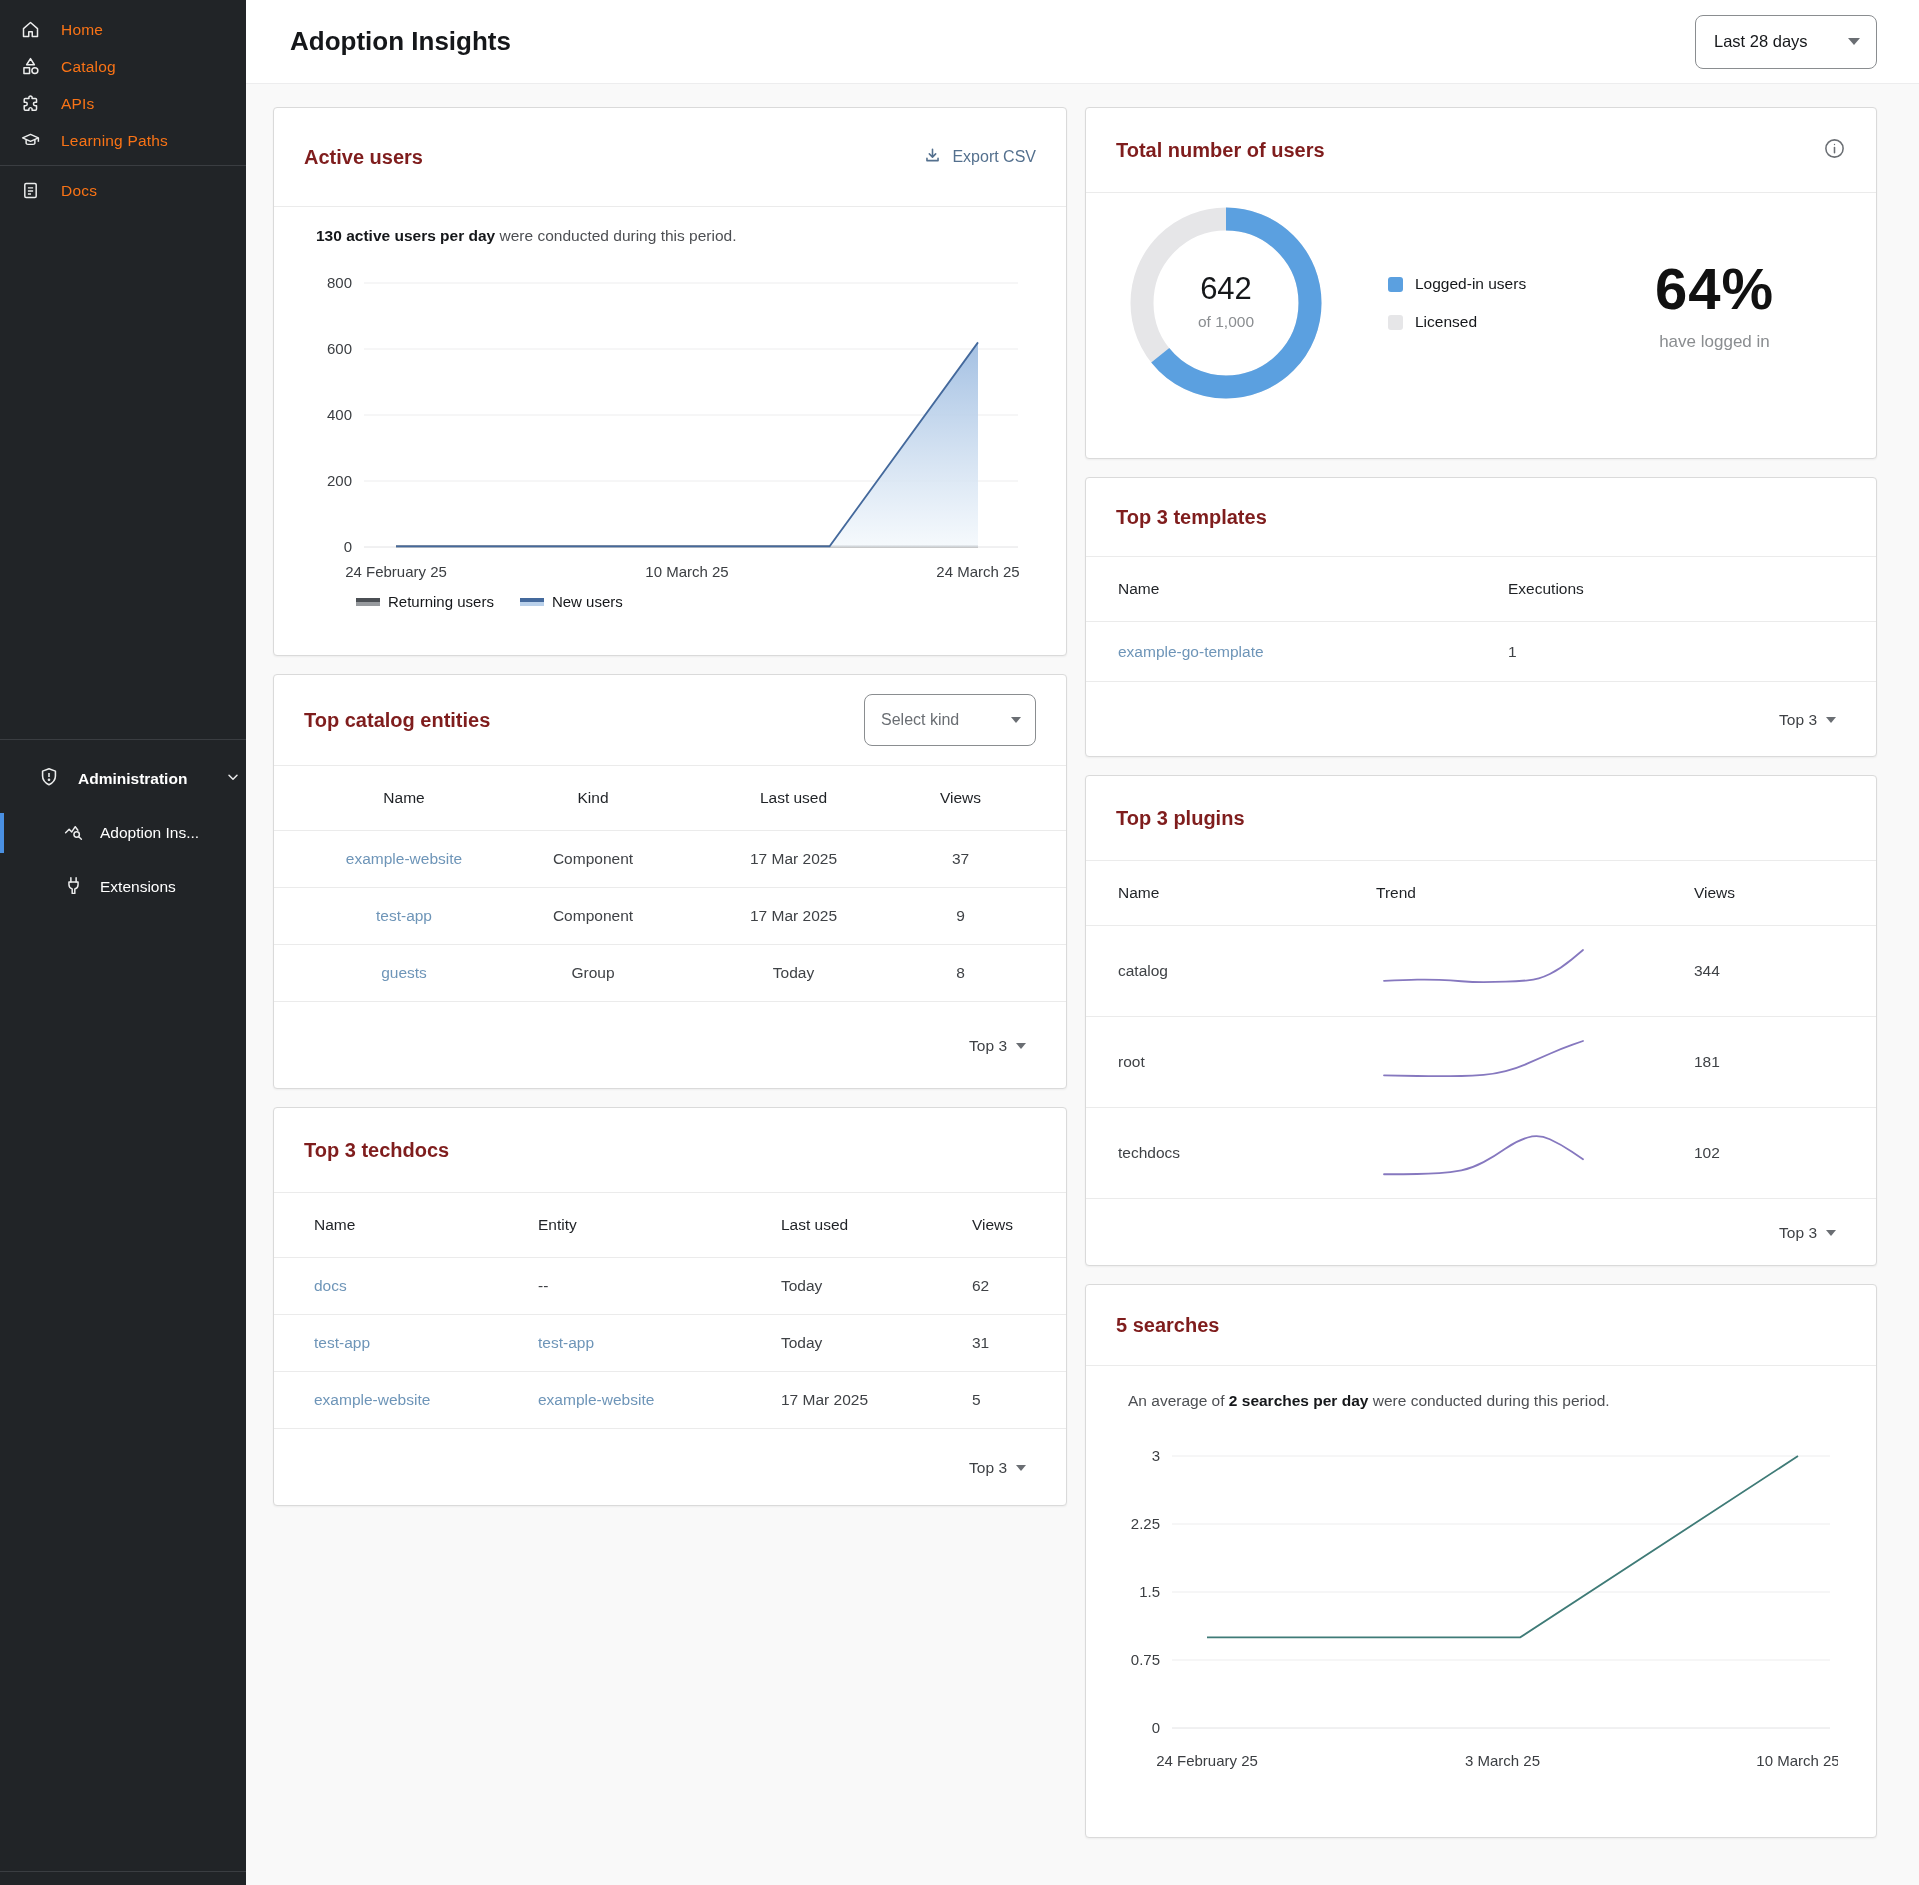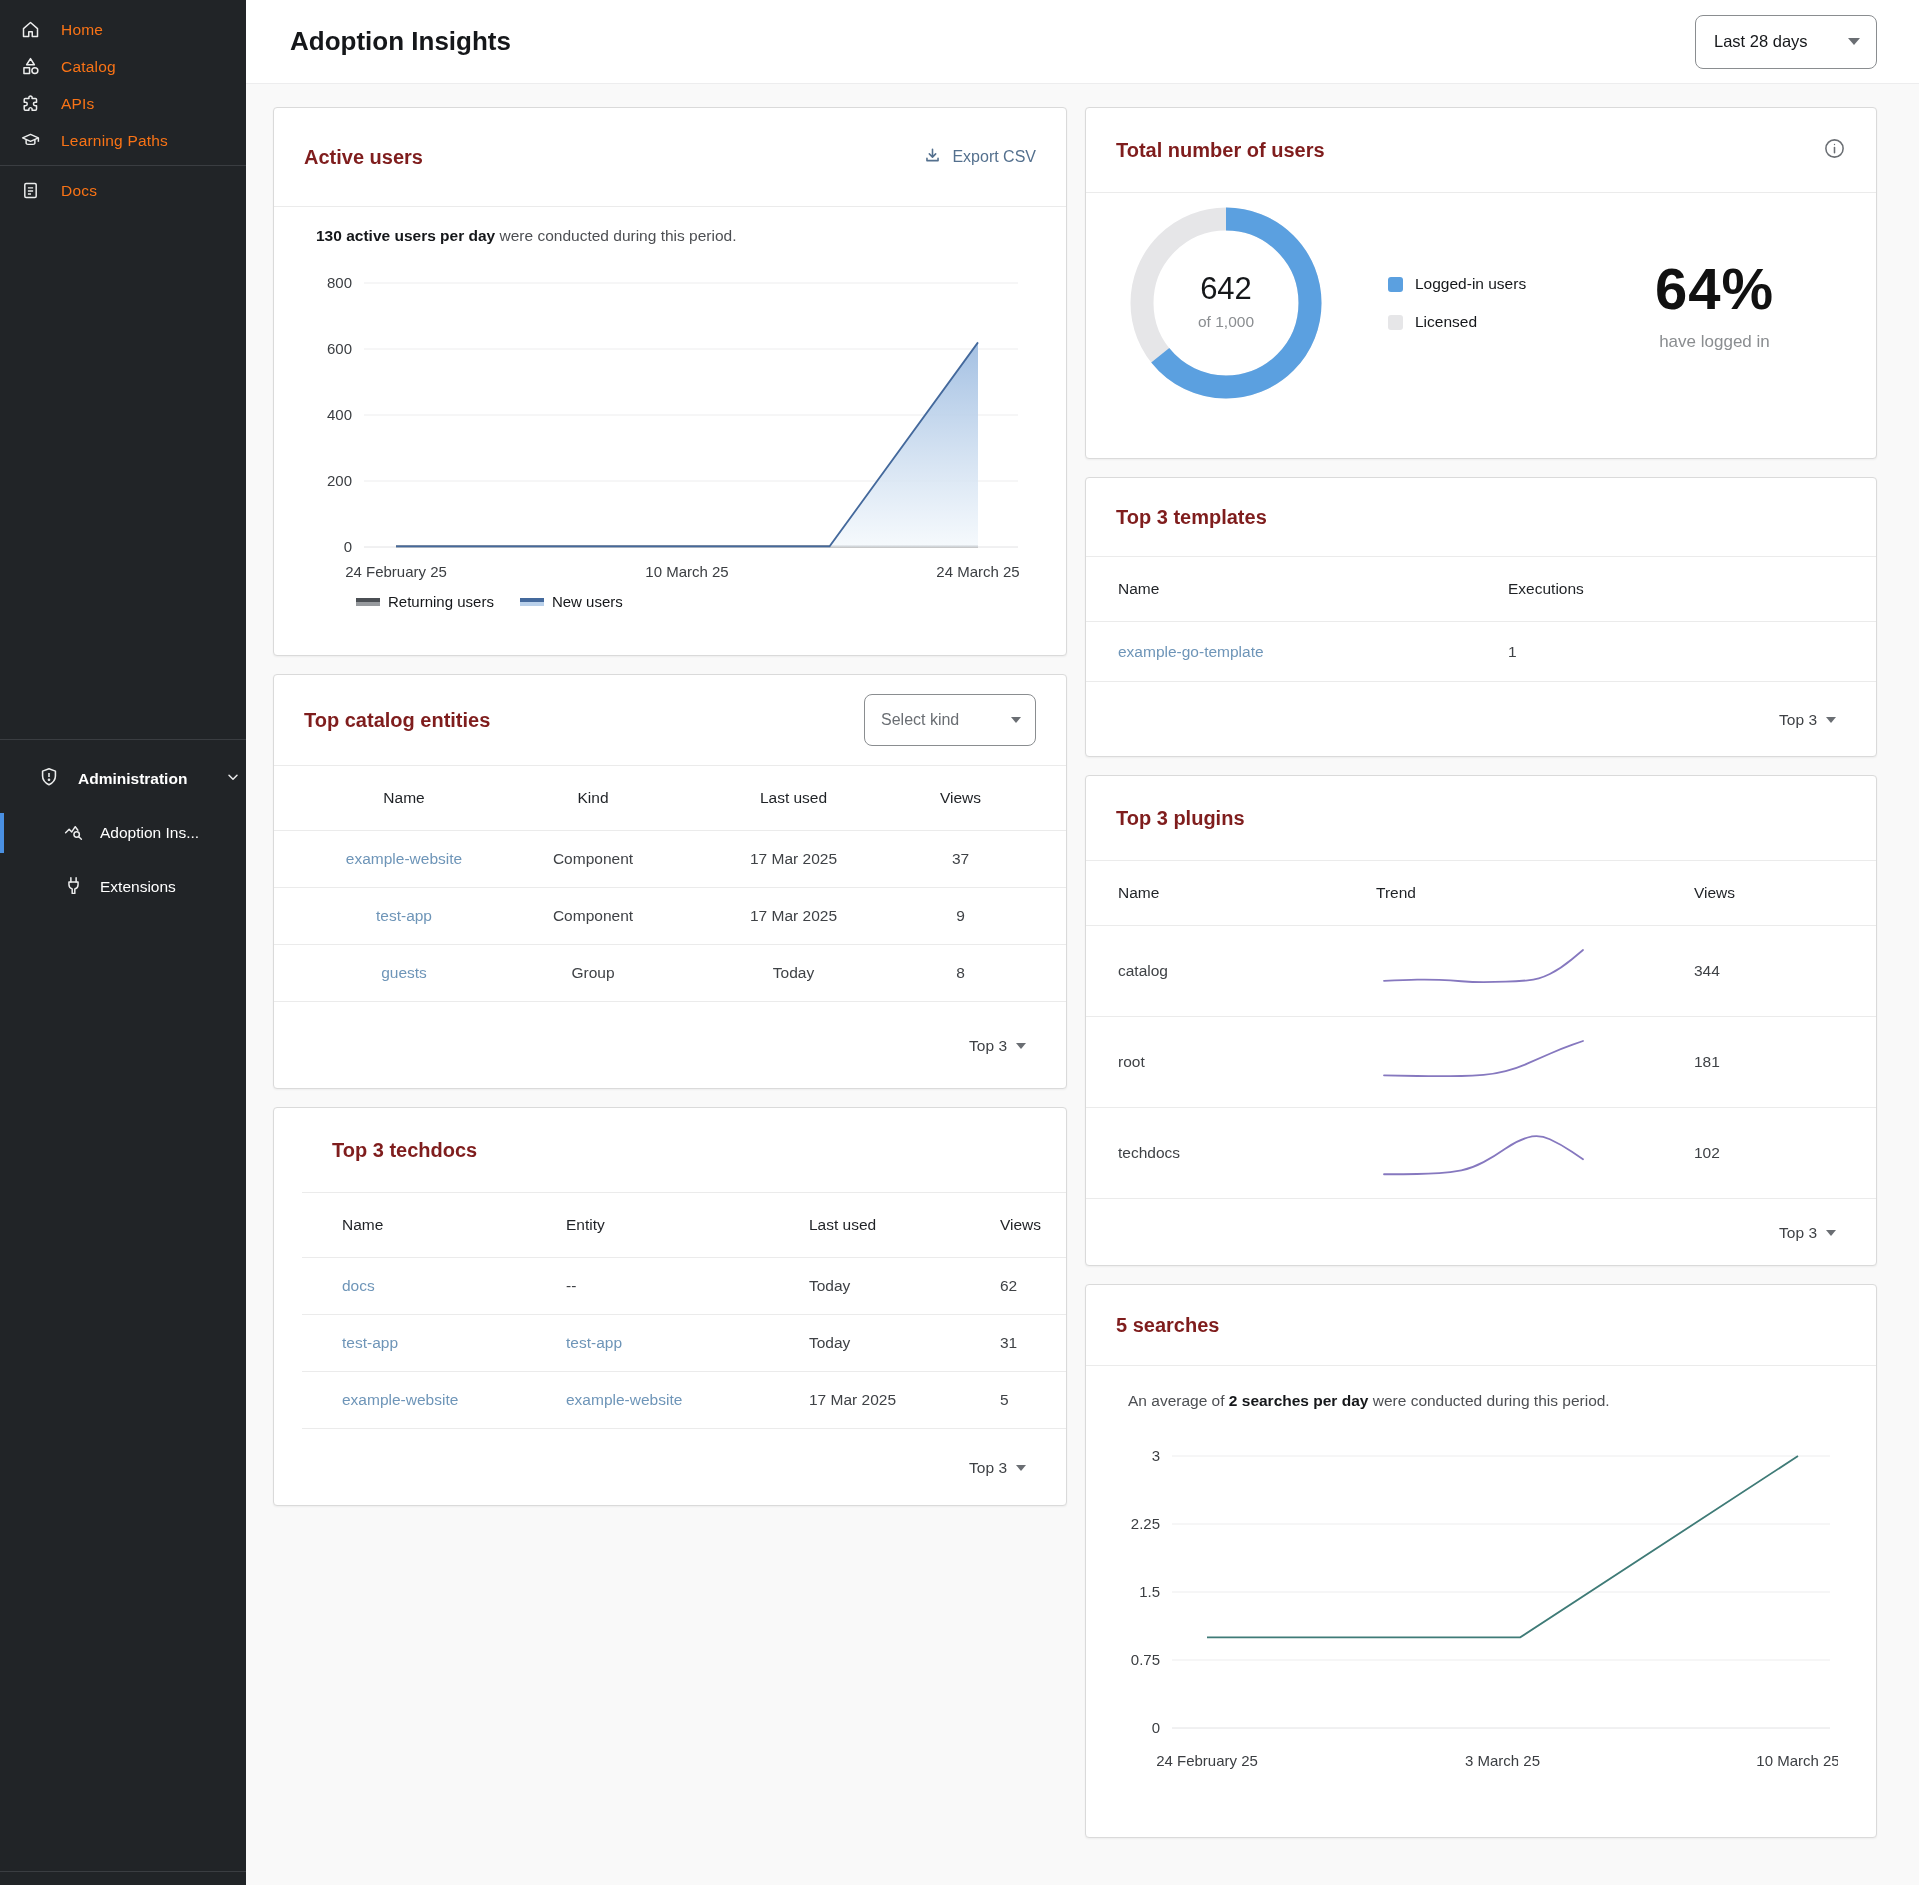--- a/index.html
+++ b/index.html
@@ -280,21 +280,21 @@
               <span>8</span>
           </div>
           <div class="card-foot" style="height:88px;">
             <span class="ft">
               <span>Top 3</span>
                 <span class="caret sm"></span>
             </span>
           </div>
         </div>
 
-        <div class="card" style="height:399px;padding-left:28px;">
+        <div class="card" style="height:399px;">
           <div class="card-h" style="height:84px;">
             <div class="card-title">Top 3 techdocs</div>
           </div>
           <div class="hdiv"></div>
           <div class="tbl-head grid-techdocs">
             <span>Name</span>
               <span>Entity</span>
               <span>Last used</span>
               <span>Views</span>
           </div>

